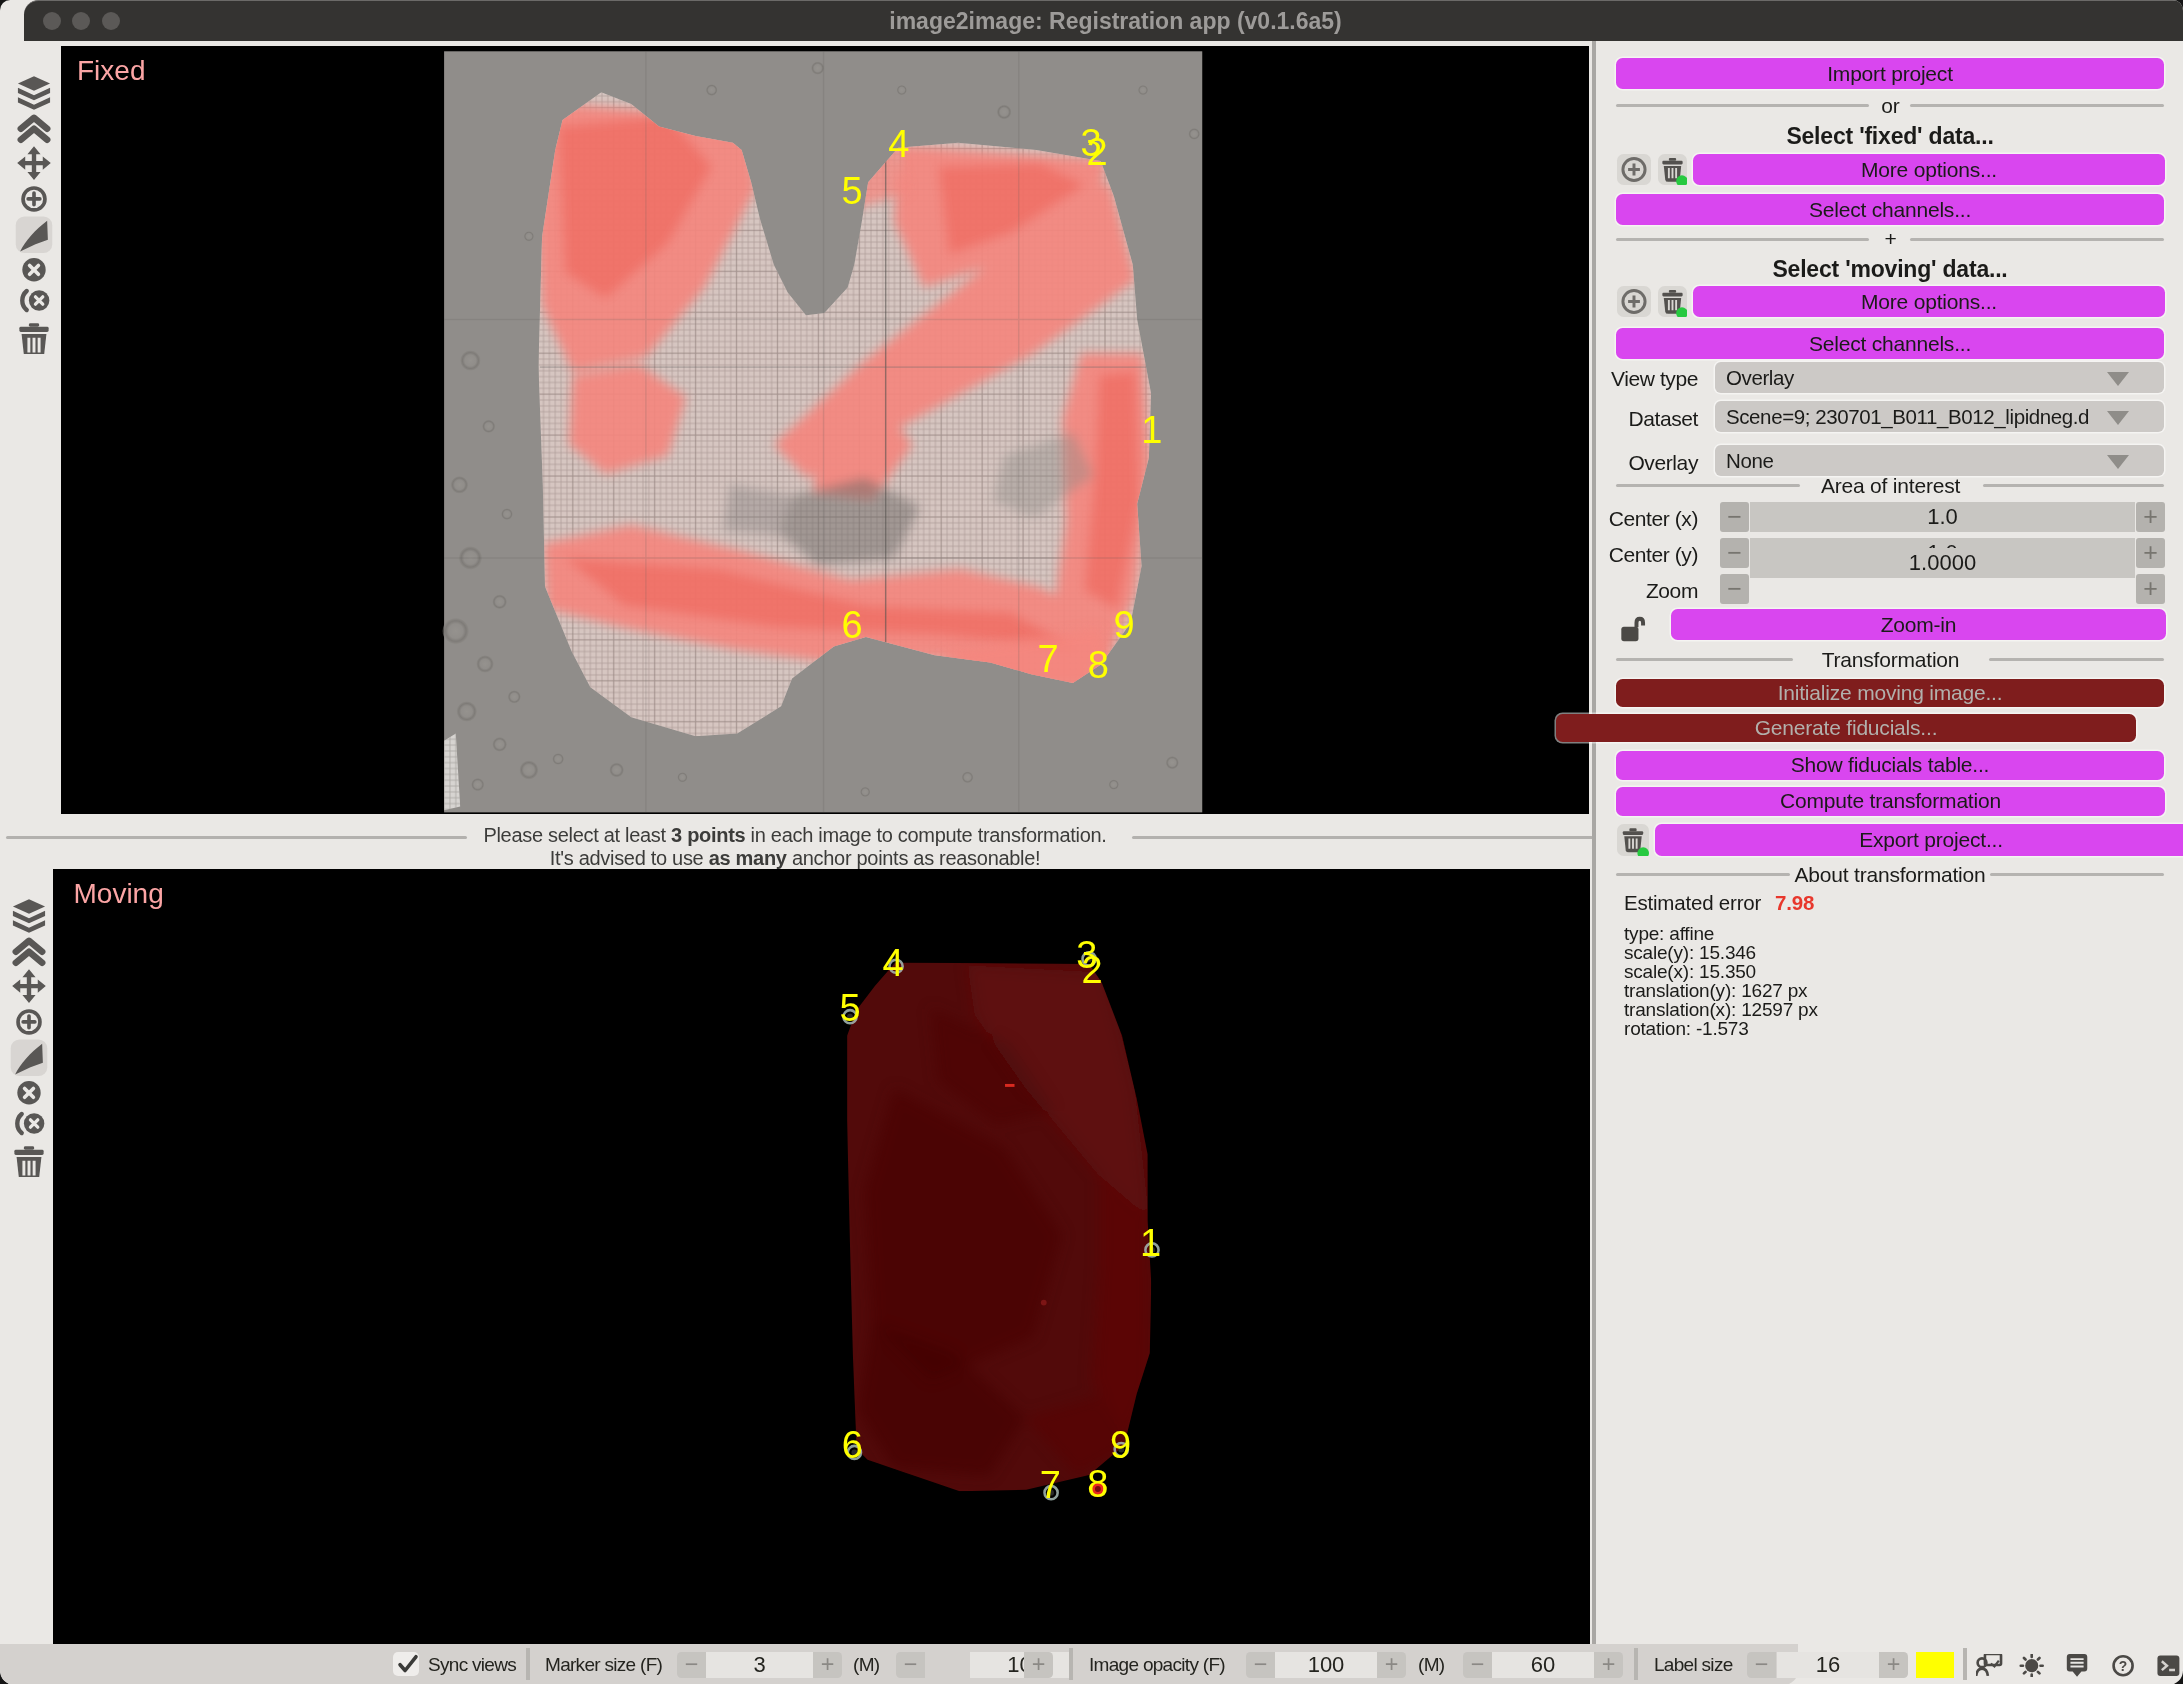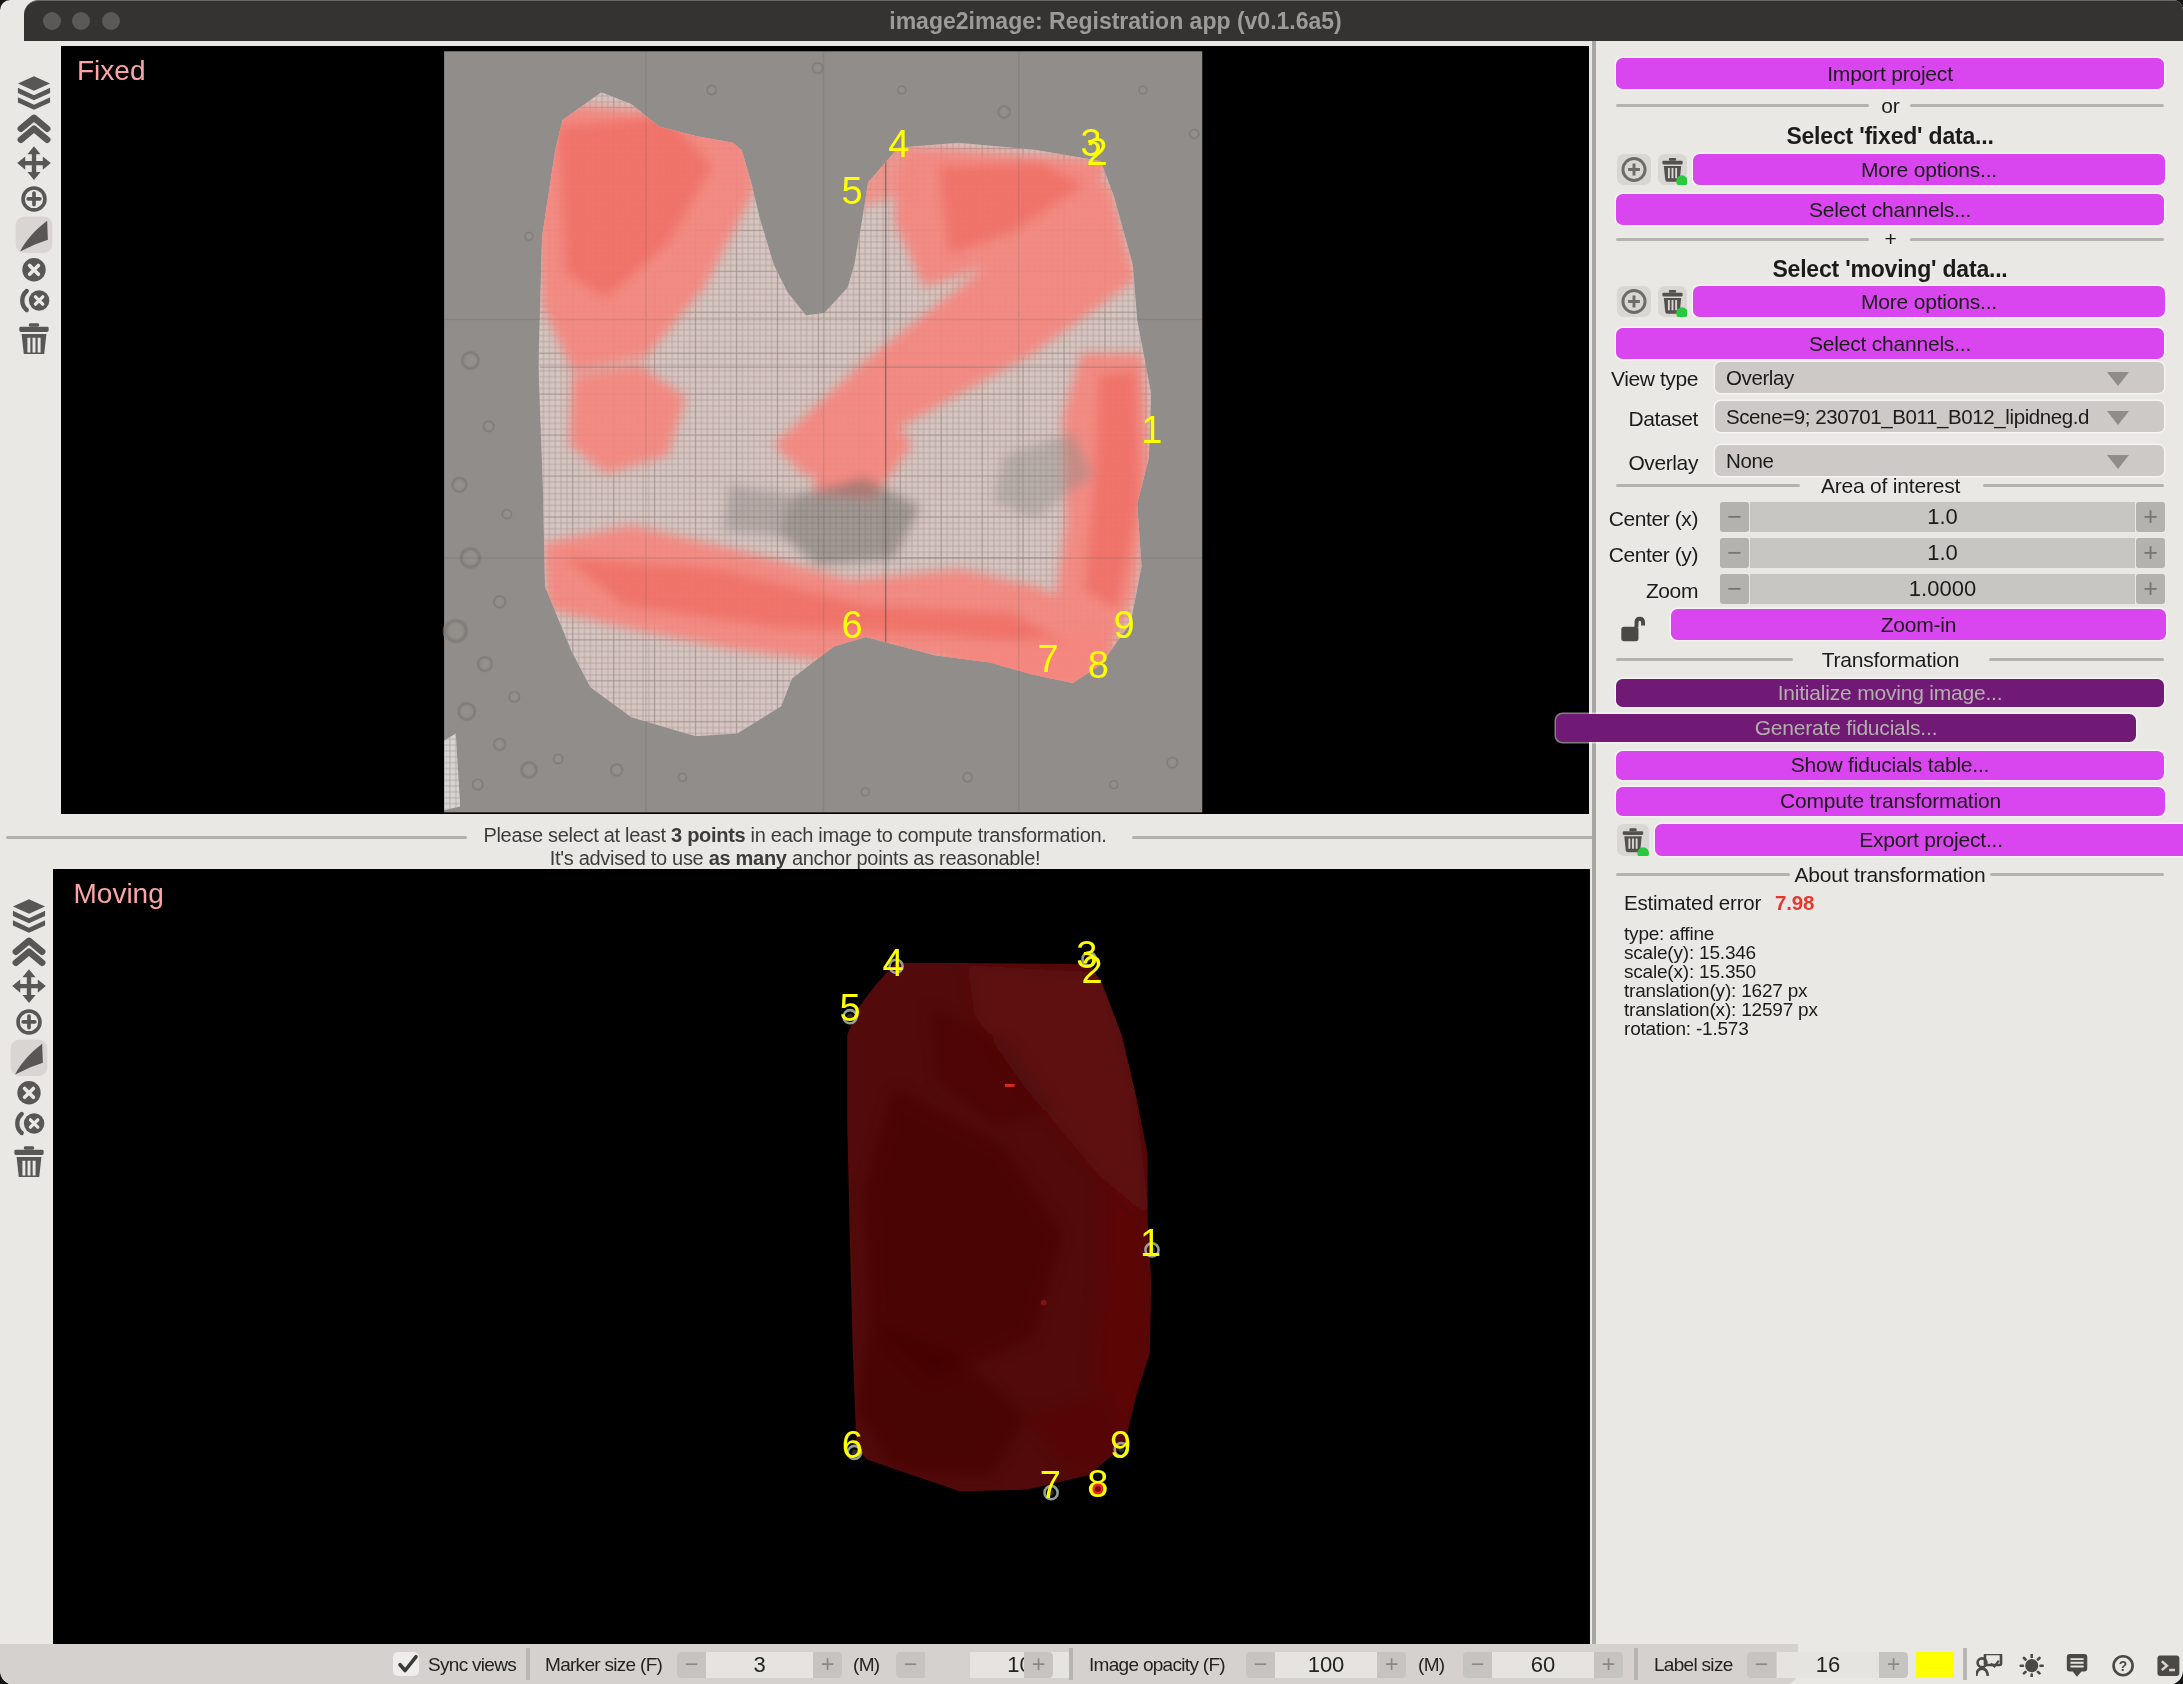--- a/index.html
+++ b/index.html
@@ -8,21 +8,21 @@
   .tl{position:absolute;top:11px;width:18.3px;height:18.3px;border-radius:50%;background:#5b5957;}
   .title-text{position:absolute;top:0;left:0;width:100%;height:41px;line-height:41px;text-align:center;color:#9d9b99;font-size:23px;font-weight:bold;}
   .viewer{position:absolute;background:#000;}
   .vlabel{position:absolute;color:#fca5a5;font-size:28px;}
   .divider-v{position:absolute;left:1592px;top:41px;width:3.7px;height:1603px;background:#a9a7a4;}
   .midband{position:absolute;left:0;top:814px;width:1590px;height:55px;background:#eae8e5;}
   .midtext{position:absolute;width:100%;text-align:center;color:#3c3c3a;font-size:20px;letter-spacing:-0.3px;}
   .sepline{position:absolute;height:2.9px;background:#b3b1ae;border-radius:1.5px;}
   
   .btn{position:absolute;background:#d946ef;border-radius:6.6px;text-align:center;color:#1b1b19;font-size:21px;letter-spacing:-0.2px;box-shadow:0 0 0 1.5px rgba(255,255,255,0.5);}
-  .btn.dis{background:#701a75;color:#b2b0ac;}
+  .btn.dis{background:#7f1d1d;color:#b2b0ac;}
   .iconbtn{position:absolute;background:#d9d7d3;border-radius:6.6px;}
   .rp-sep-line{position:absolute;height:2.9px;background:#b5b3b0;border-radius:1.5px;}
   .rp-sep-text{position:absolute;text-align:center;color:#1b1b19;font-size:21px;letter-spacing:-0.2px;}
   .rp-label{position:absolute;text-align:right;color:#1b1b19;font-size:21px;letter-spacing:-0.4px;}
   .dropdown{position:absolute;background:#ccc9c6;border-radius:5.8px;color:#1b1b19;font-size:20.5px;letter-spacing:-0.4px;box-shadow:0 0 0 1.5px rgba(255,255,255,0.5);}
   .dd-arrow{position:absolute;right:35px;top:50%;margin-top:-5.1px;width:0;height:0;border-left:11.7px solid transparent;border-right:11.7px solid transparent;border-top:14.6px solid #8f8d89;}
   .spin-minus,.spin-plus{position:absolute;width:29px;background:#b4b2ae;color:#77756f;font-size:25px;text-align:center;border-radius:2.9px;}
   .spin-field{position:absolute;background:#c8c6c2;color:#1b1b19;font-size:22px;text-align:center;}
   .infotext{position:absolute;color:#1b1b19;font-size:19px;line-height:19px;letter-spacing:-0.2px;}
   
@@ -367,21 +367,21 @@
   <div class="spin-field" style="left:1750px;top:502px;width:385px;height:30px;line-height:30px;">1.0</div>
   <div class="spin-plus" style="left:2136px;top:502px;height:30px;line-height:28.5px;">+</div>
 
   <div class="rp-label" style="left:1594px;top:543px;width:104px;">Center (y)</div>
   <div class="spin-minus" style="left:1720px;top:538px;height:30px;line-height:28.5px;">−</div>
   <div class="spin-field" style="left:1750px;top:538px;width:385px;height:30px;line-height:30px;">1.0</div>
   <div class="spin-plus" style="left:2136px;top:538px;height:30px;line-height:28.5px;">+</div>
 
   <div class="rp-label" style="left:1594px;top:579px;width:104px;">Zoom</div>
   <div class="spin-minus" style="left:1720px;top:574px;height:30px;line-height:28.5px;">−</div>
-  <div class="spin-field" style="left:1750px;top:574px;width:385px;height:30px;line-height:30px;">1.0000</div>
+  <div class="spin-field" style="left:1750px;top:548px;width:385px;height:30px;line-height:30px;">1.0000</div>
   <div class="spin-plus" style="left:2136px;top:574px;height:30px;line-height:28.5px;">+</div>
 
   <div id="lockicon" style="position:absolute;left:1620px;top:616px;"><svg width="29" height="28" viewBox="0 0 44 42">
         <g fill="#4b4946">
           <rect x="2" y="16" width="26" height="22" rx="4"></rect>
           <path d="M22 17 V10 Q22 1 30 1 Q38 1 38 10 V14 H32 V10 Q32 7 30 7 Q28 7 28 10 V17 Z"></path>
         </g>
       </svg></div>
   <div class="btn" style="left:1671px;top:609px;width:495px;height:31px;line-height:31px;">Zoom-in</div>
 

